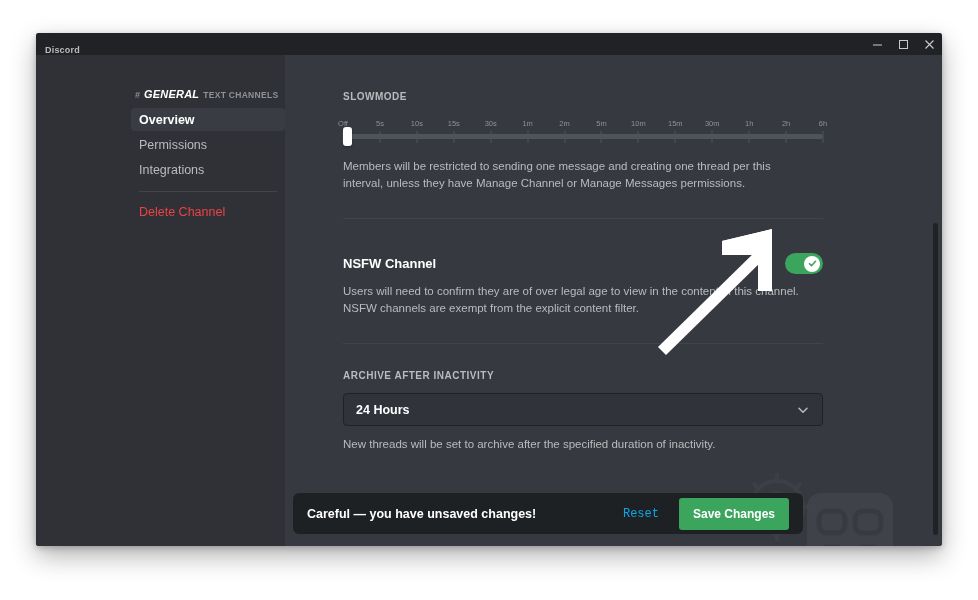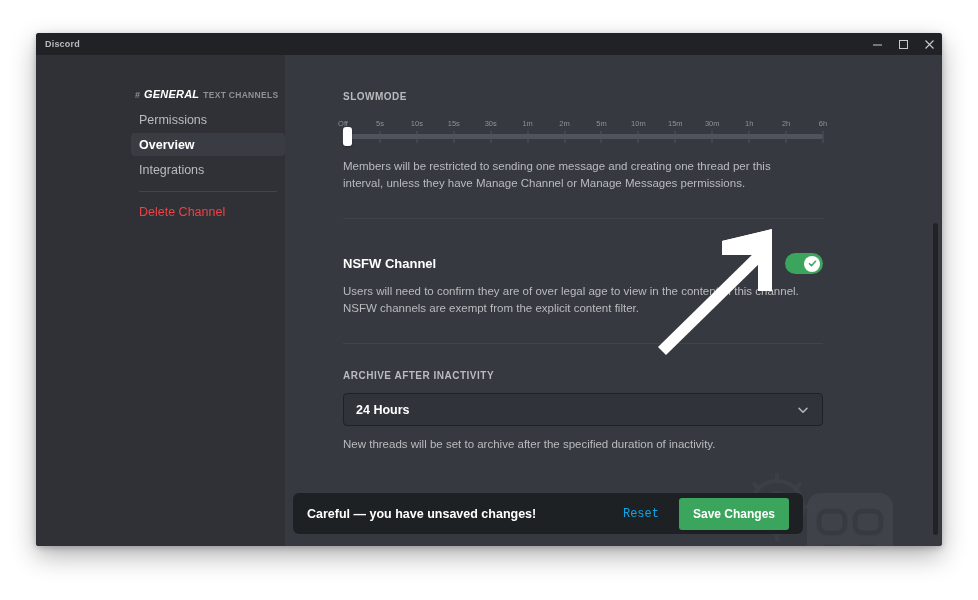--- a/index.html
+++ b/index.html
@@ -33,21 +33,21 @@
   }
 
   
   .titlebar {
     position: absolute;
     left: 0; top: 0;
     width: 906px;
     height: 22px;
     background: #202225;
     display: flex;
-    align-items: center;
+    align-items: flex-end;
   }
   .titlebar-title {
     margin-left: 9px;
     font-size: 9px;
     font-weight: bold;
     color: #b9bbbe;
     letter-spacing: 0.2px;
   }
   .win-controls {
     position: absolute;
@@ -401,25 +401,25 @@
 
       <div class="gutter"></div>
 
       <div class="sidebar">
         <div class="sidebar-header">
           <span class="sb-hash">#</span>
           <span class="sb-chan">GENERAL</span>
           <span class="sb-sub">TEXT CHANNELS</span>
         </div>
 
+        <div class="nav-item active">
+          <span>Overview</span>
+        </div>
         <div class="nav-item">
           <span>Permissions</span>
-        </div>
-        <div class="nav-item active">
-          <span>Overview</span>
         </div>
         <div class="nav-item">
           <span>Integrations</span>
         </div>
 
         <div class="nav-sep"></div>
 
         <div class="nav-item danger">
           <span>Delete Channel</span>
         </div>

